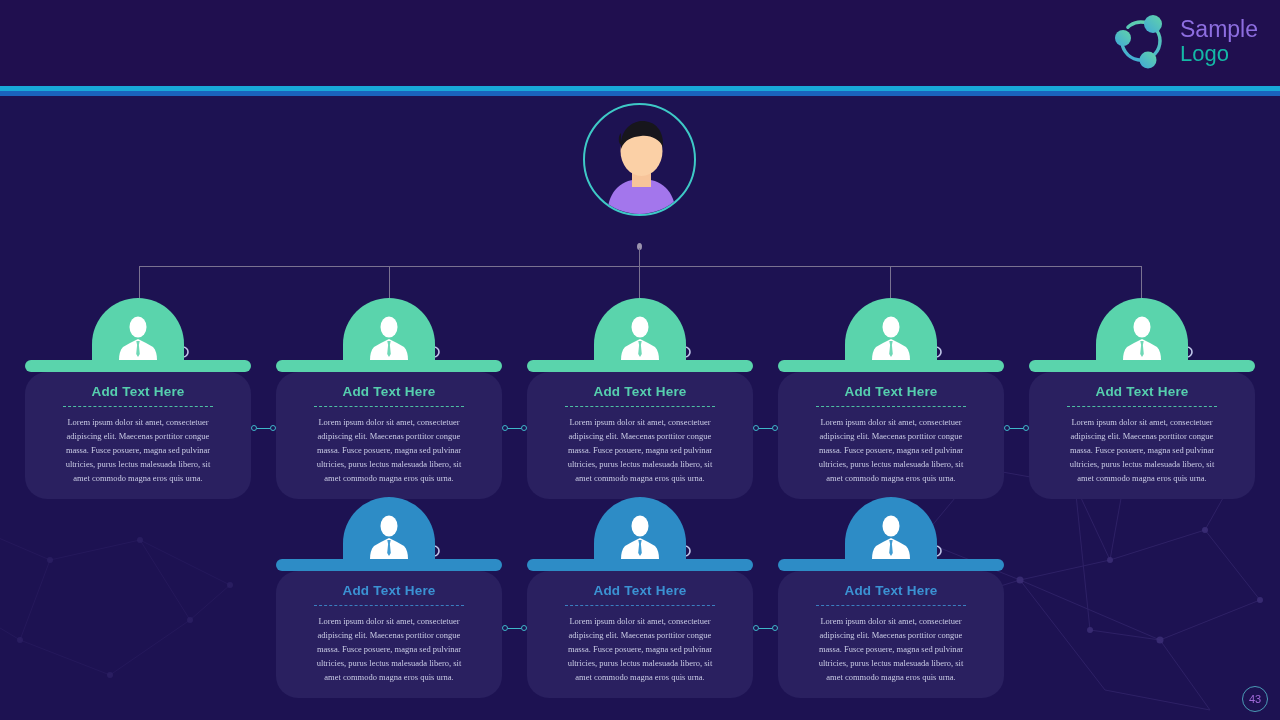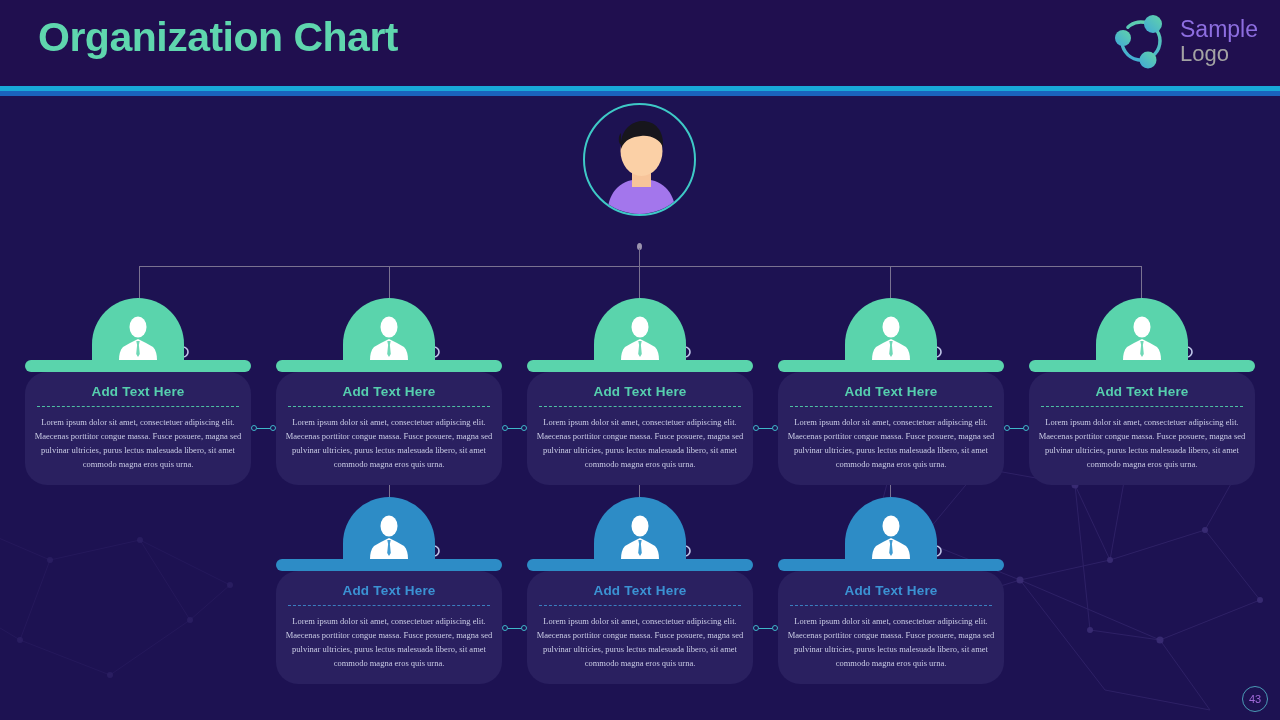--- a/index.html
+++ b/index.html
@@ -32,21 +32,21 @@
             background: #18a9d8; }
   .bar-blue { position: absolute; left: 0; top: 91px; width: 1280px; height: 5px;
             background: #1a63bd; }
 
   
   .logo { position: absolute; right: 22px; top: 10px; display: flex;
           align-items: center; gap: 8px; }
   .logo-mark { width: 62px; height: 62px; }
   .logo-text { line-height: 1.05; }
   .logo-top { font-size: 23px; font-weight: normal; color: #8d6ee0; }
-  .logo-bot { font-size: 22px; color: #a3a3a3; }
+  .logo-bot { font-size: 22px; color: #14b8a6; }
 
   
   .root-avatar { position: absolute; left: 583px; top: 103px;
                  width: 113px; height: 113px; border-radius: 50%;
                  border: 2px solid #3ec9c6; overflow: hidden; background: #1d1252; }
 
   
   .line { position: absolute; background: #7a7291; }
   .v { width: 1px; }
   .h { height: 1px; }
@@ -57,21 +57,21 @@
   .card { position: absolute; width: 226px; }
   .dome-wrap { position: relative; height: 62px; }
   .dome { position: absolute; left: 50%; transform: translateX(-50%);
           bottom: 0; width: 92px; height: 62px;
           border-radius: 46px 46px 0 0; }
   .dome .person { position: absolute; left: 50%; bottom: 0;
           transform: translateX(-50%); width: 42px; height: 46px; }
   .arc { position: absolute; left: 50%; transform: translateX(-50%);
          bottom: -8px; width: 120px; height: 76px; overflow: visible; }
   .topbar { height: 12px; border-radius: 7px; }
-  .body { background: #2a2060; padding: 12px 0 14px; border-radius: 22px; }
+  .body { background: #2a2060; padding: 12px 26px 14px; border-radius: 22px; }
   .card-title { text-align: center; font-size: 13.5px; font-weight: bold;
                 letter-spacing: .2px; }
   .divider { margin: 7px 12px 8px; height: 0;
              border-top: 1px dashed; }
   .card-text { font-size: 8.5px; line-height: 1.65; color: #c9cbe4;
                text-align: center; padding: 0 8px; font-family: Liberation Serif, serif; }
 
   .teal .dome { background: #5ad4ac; }
   .teal .topbar { background: #5ad4ac; }
   .teal .card-title { color: #56cfae; }
@@ -141,21 +141,20 @@
         <circle cx="90" cy="60" r="3"></circle>
       <circle cx="180" cy="40" r="3"></circle>
         <circle cx="60" cy="140" r="3"></circle>
       <circle cx="230" cy="120" r="3"></circle>
         <circle cx="150" cy="175" r="3"></circle>
       <circle cx="270" cy="85" r="3"></circle>
     </g>
   </svg>
 
   <div class="header">
-    <div class="header-title">Organization Chart</div>
 
     <div class="logo">
       <svg class="logo-mark" viewBox="0 0 62 62">
         <defs>
           <linearGradient id="lg" x1="0" y1="1" x2="1" y2="0">
             <stop offset="0" stop-color="#3fa8d8"></stop>
               <stop offset="1" stop-color="#63d4a8"></stop>
           </linearGradient>
         </defs>
         <circle cx="31" cy="31" r="19" fill="none" stroke="url(#lg)" stroke-width="3.4" stroke-dasharray="72 14" stroke-linecap="round" transform="rotate(-35 31 31)"></circle>

